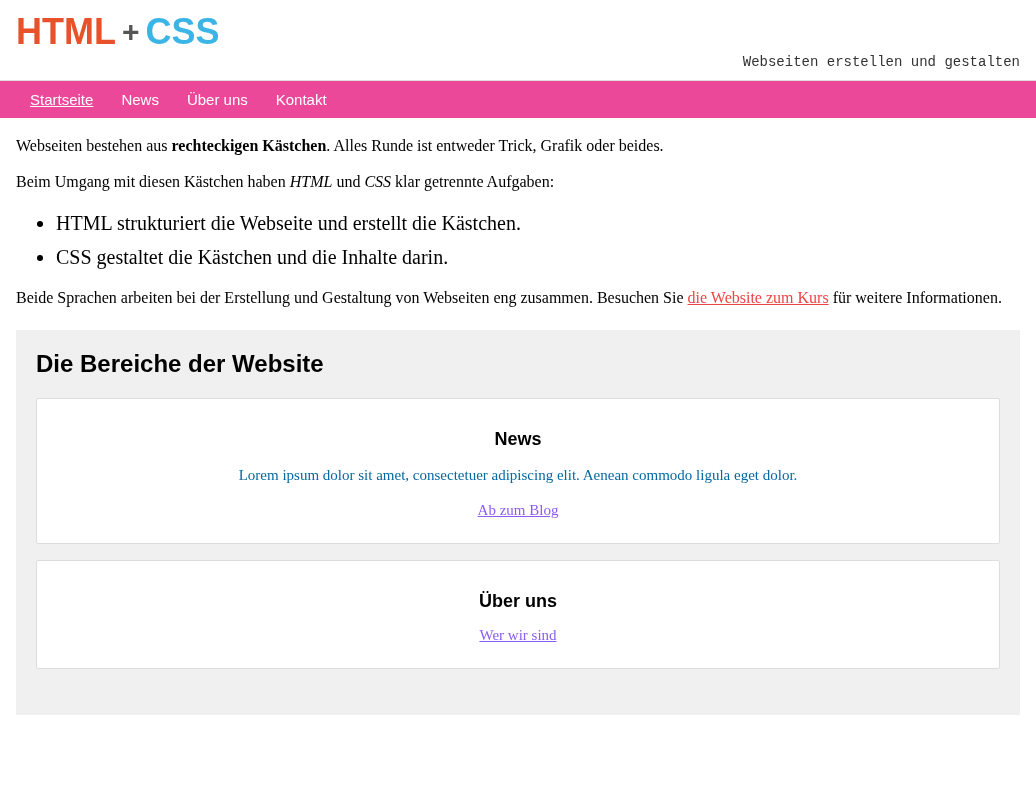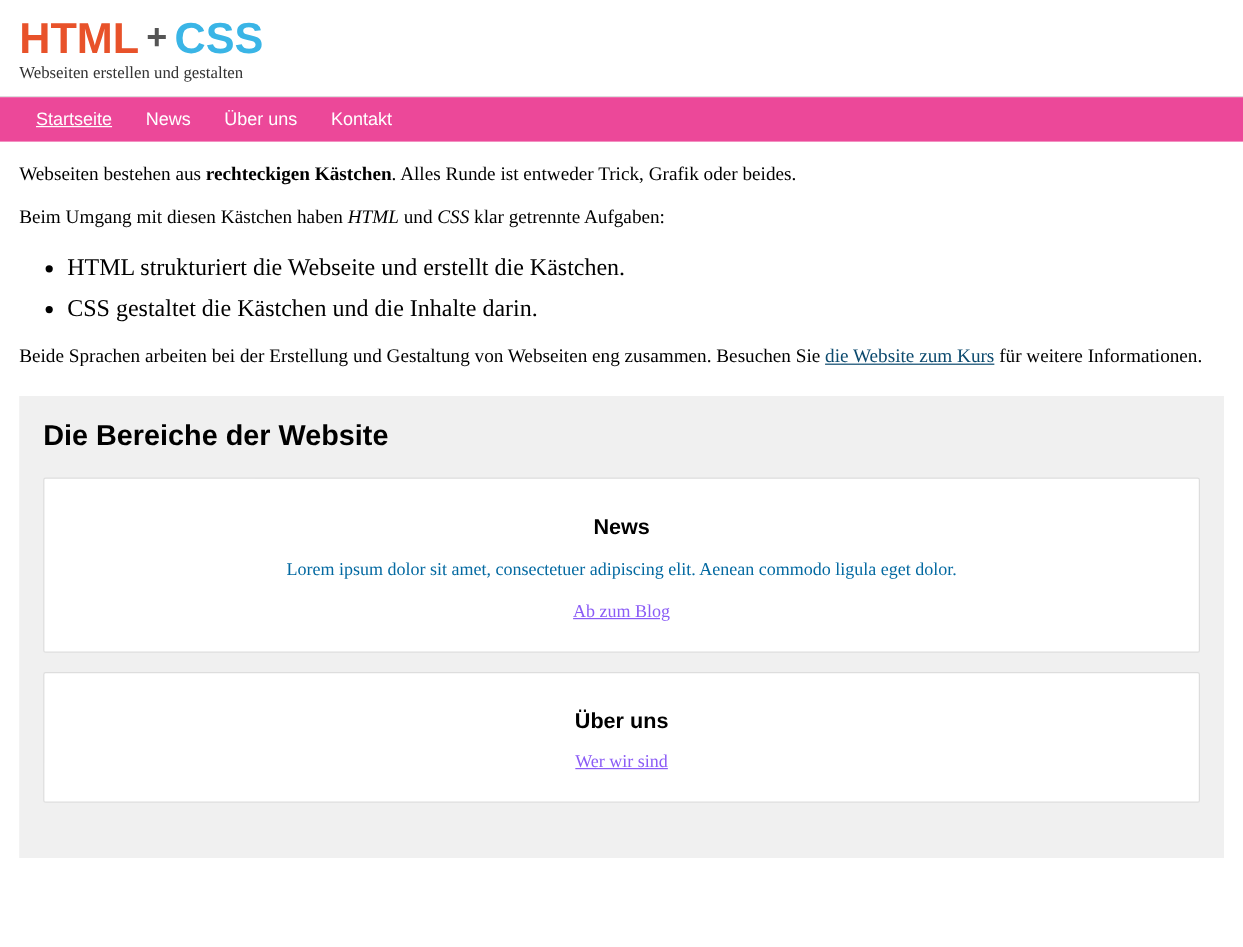--- a/index.html
+++ b/index.html
@@ -40,24 +40,25 @@
       color: #555;
       font-size: 30px;
       margin: 0 6px;
     }
 
     .logo-css {
       color: #3ab5e6;
     }
 
     #tagline {
-      font-family: Liberation Serif, serif;
+      font-family: Liberation Mono, monospace;
       font-size: 14px;
       color: #333;
       margin-top: 4px;
+      text-align: right;
     }
 
     nav {
       background: #ec4899;
       padding: 0 16px;
     }
 
     nav ul {
       list-style: none;
       display: flex;
@@ -106,21 +107,21 @@
     ul.feature-list {
       margin: 8px 0 12px 40px;
       line-height: 1.7;
     }
 
     ul.feature-list li {
       font-size: 20px;
     }
 
     .link-text a {
-      color: #0c4a6e;
+      color: #ef4444;
       text-decoration: underline;
     }
 
     #sections-area {
       background: #f0f0f0;
       padding: 20px 20px 30px 20px;
       margin-top: 20px;
     }
 
     #sections-area h2 {

